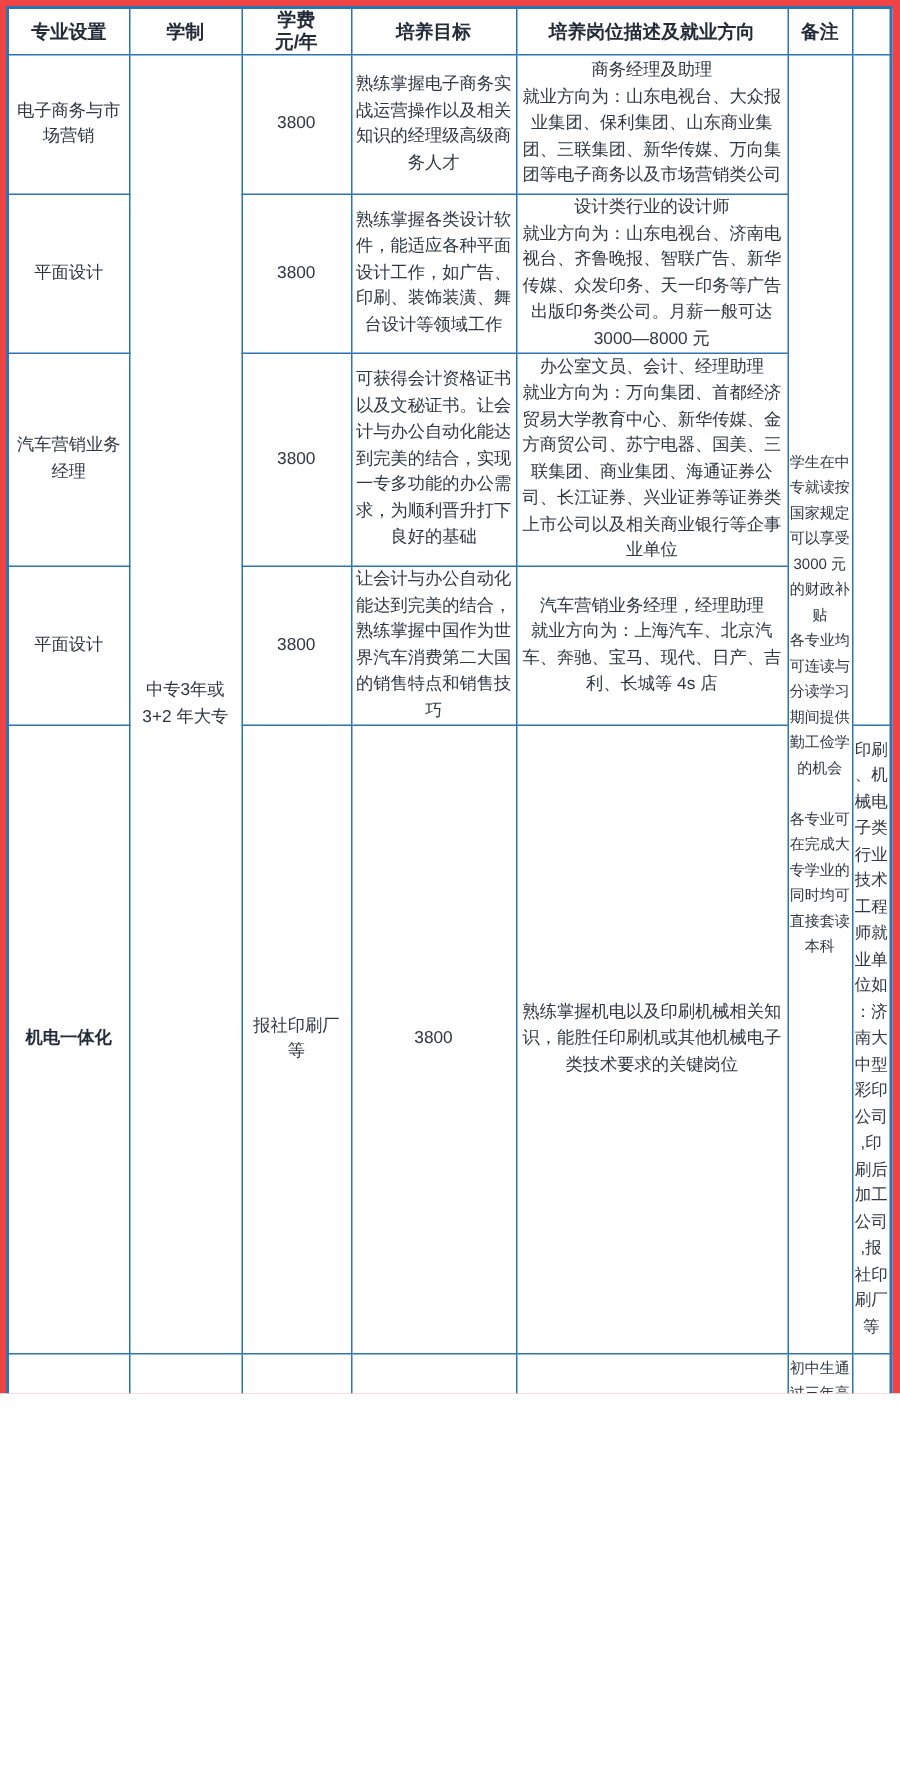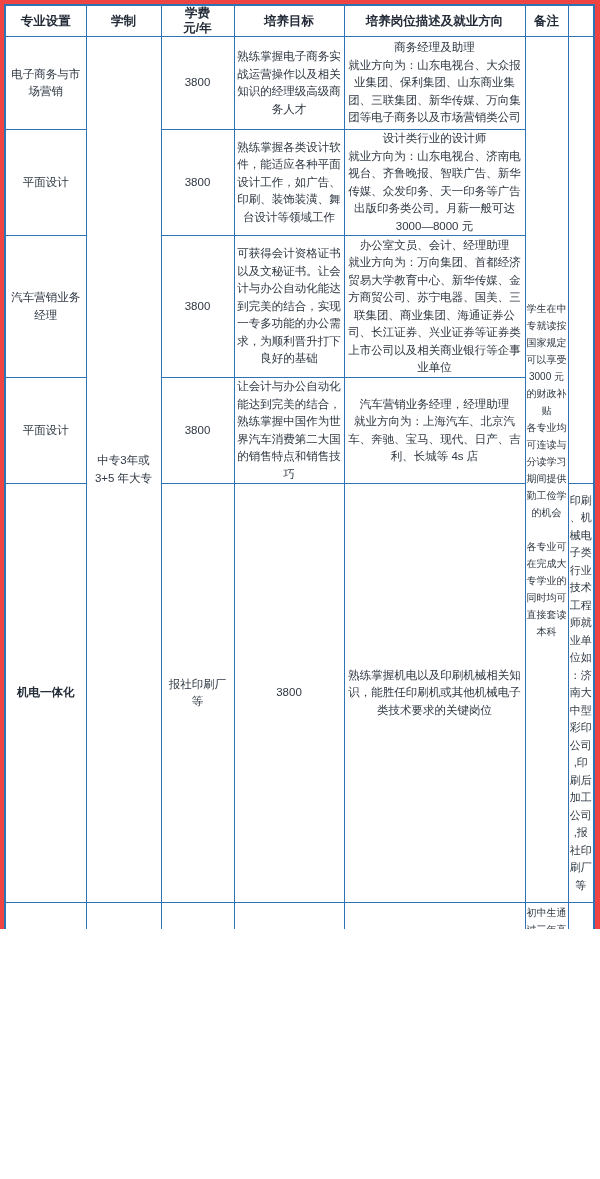--- a/index.html
+++ b/index.html
@@ -83,21 +83,21 @@
 元/年</th>
         <th>培养目标</th>
         <th>培养岗位描述及就业方向</th>
         <th>备注</th>
         <th></th>
       </tr>
     </thead>
     <tbody>
       <tr style="height:93px">
         <td>电子商务与市场营销</td>
-        <td rowspan="5">中专3年或 3+5 年大专</td>
+        <td rowspan="5">中专3年或 3+2 年大专</td>
         <td>3800</td>
         <td class="pre">熟练掌握电子商务实战运营操作以及相关知识的经理级高级商务人才</td>
         <td class="pre">商务经理及助理
 就业方向为：山东电视台、大众报业集团、保利集团、山东商业集团、三联集团、新华传媒、万向集团等电子商务以及市场营销类公司</td>
         <td rowspan="5" class="narrow pre">学生在中专就读按国家规定可以享受3000 元的财政补贴
 各专业均可连读与分读学习期间提供勤工俭学的机会
 
 各专业可在完成大专学业的同时均可直接套读本科</td>
         <td rowspan="4"></td>
       </tr>

